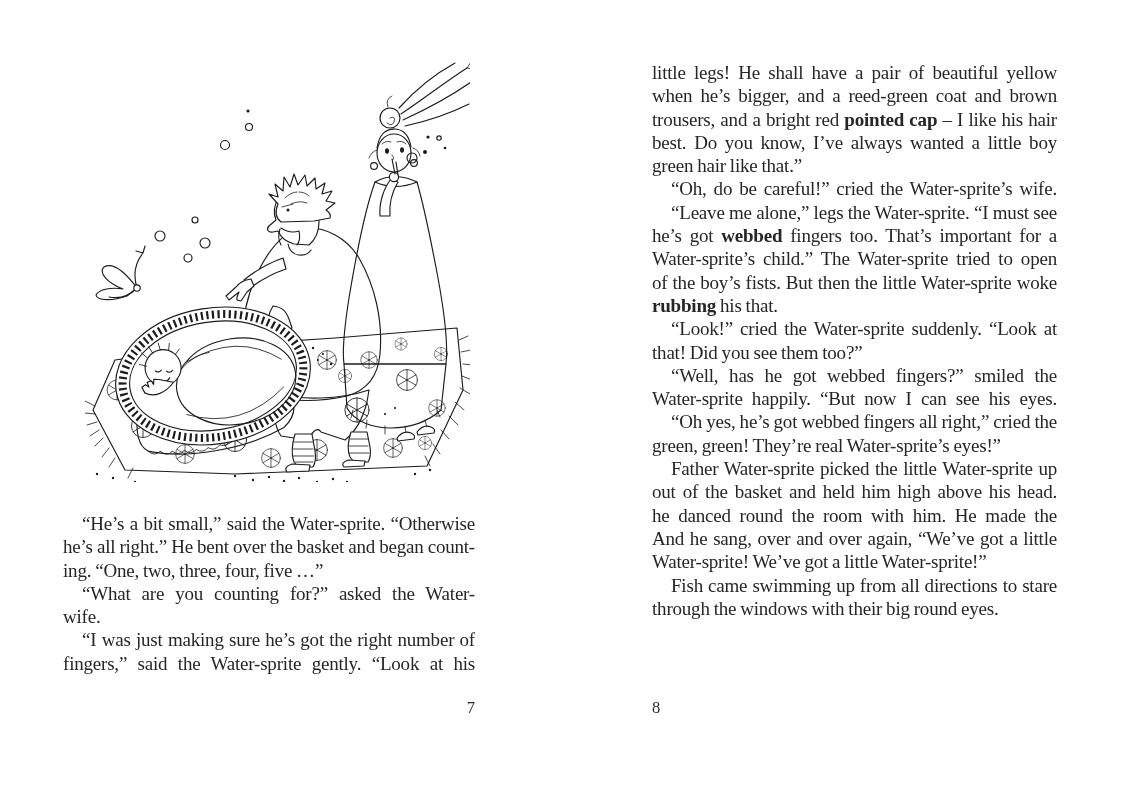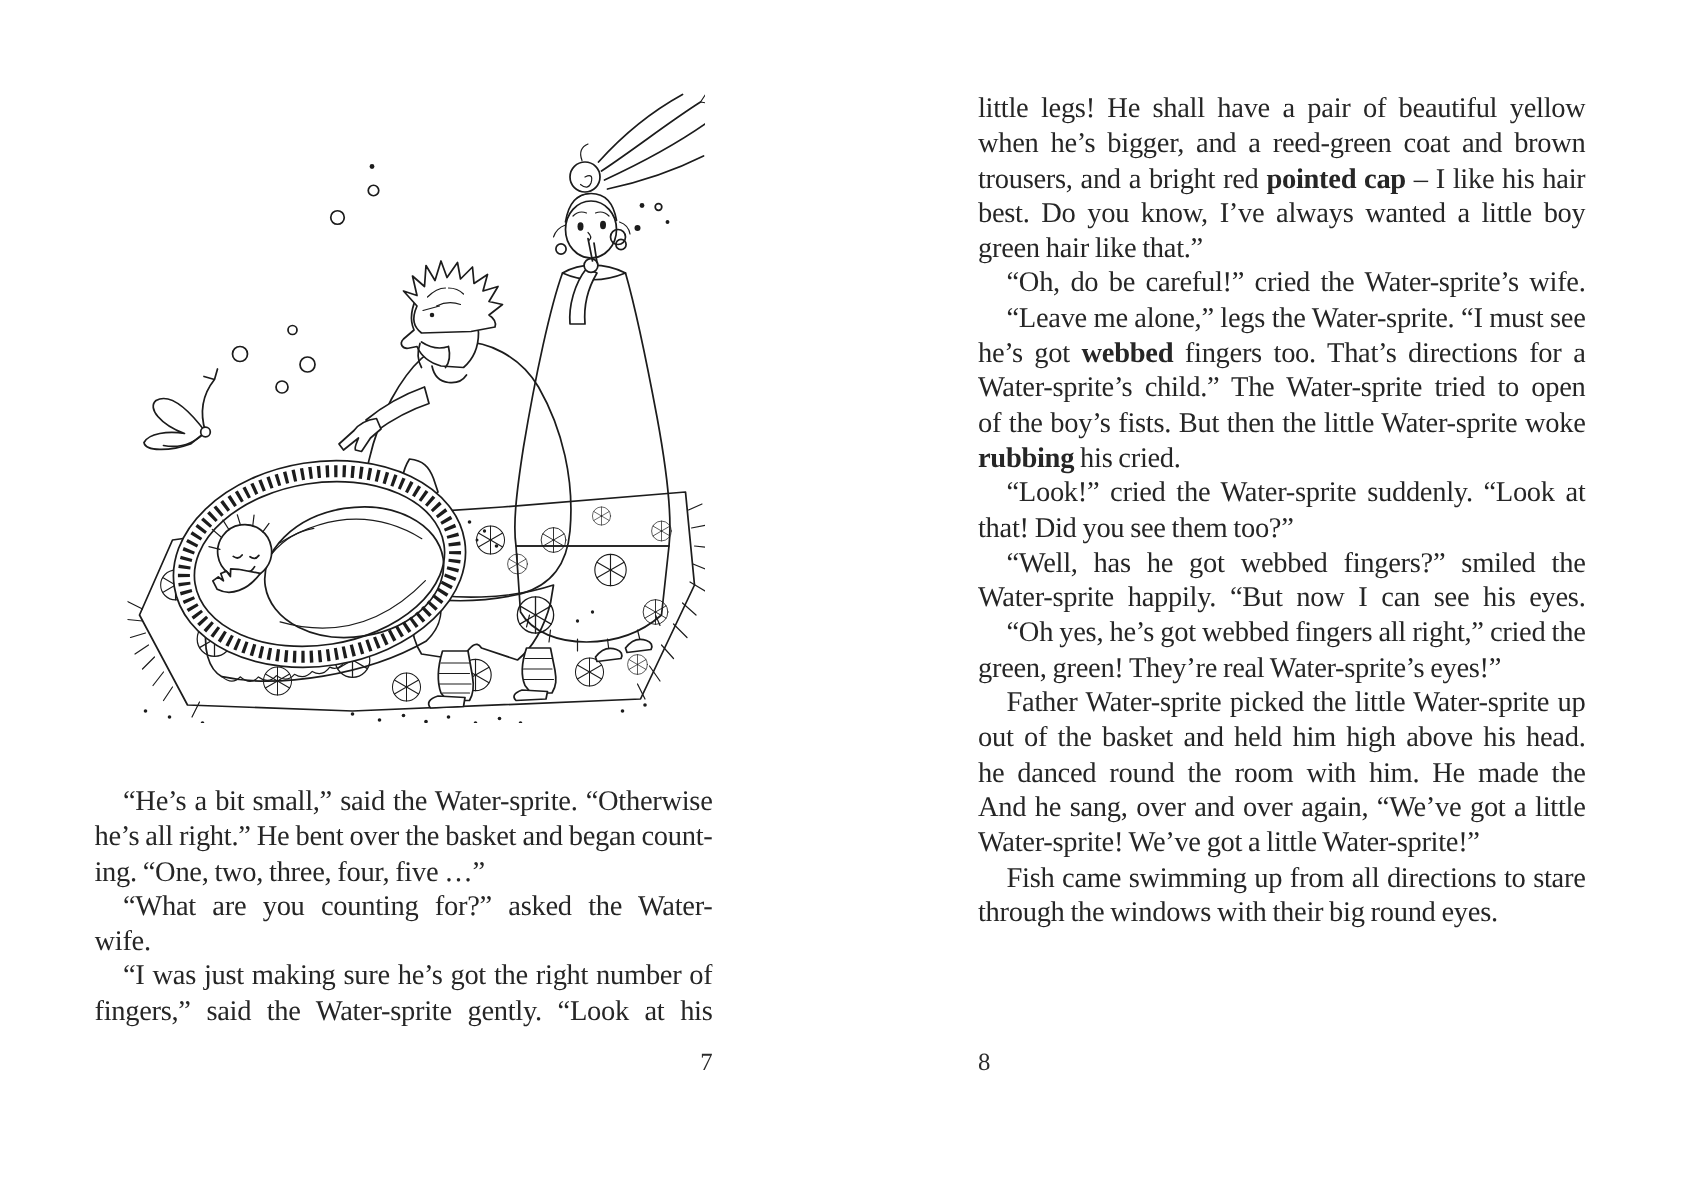--- a/index.html
+++ b/index.html
@@ -6,21 +6,21 @@
   body{
     width:1126px;height:801px;background:#ffffff;position:relative;
     font-family:"Liberation Serif","DejaVu Serif",serif;color:#262626;
     -webkit-font-smoothing:antialiased;
   }
   .spread{position:absolute;inset:0;background:#fff;}
   .text-block{
     position:absolute;font-size:19px;line-height:23.3px;
     letter-spacing:-0.2px;word-spacing:-0.6px;
   }
-  .text-block.left{left:63px;top:523px;width:412px;}
+  .text-block.left{left:63px;top:512px;width:412px;}
   .text-block.right{left:652px;top:61px;width:405px;}
   .line{text-align:justify;text-justify:inter-word;white-space:normal;height:23.3px;overflow:hidden;}
   .line.j{text-align-last:justify;}
   .line.ind{text-indent:19px;}
   .line b{font-weight:bold;margin-top:16px;}
   .page-number{
     position:absolute;top:696px;font-size:16.5px;line-height:23px;color:#2b2b2b;
   }
   .page-number.left{left:63px;width:412px;text-align:right;}
   .page-number.right{left:652px;width:405px;text-align:left;}
@@ -240,24 +240,24 @@
 
   <div>
     <div class="text-block right">
         <div class="line j"><span>little legs! He shall have a pair of beautiful yellow boots</span></div>
         <div class="line j"><span>when he’s bigger, and a reed-green coat and brown</span></div>
         <div class="line j"><span>trousers, and a bright red </span><b>pointed cap</b><span> – I like his hair</span></div>
         <div class="line j"><span>best. Do you know, I’ve always wanted a little boy with</span></div>
         <div class="line"><span>green hair like that.”</span></div>
         <div class="line j ind"><span>“Oh, do be careful!” cried the Water-sprite’s wife.</span></div>
         <div class="line j ind"><span>“Leave me alone,” legs the Water-sprite. “I must see if</span></div>
-        <div class="line j"><span>he’s got </span><b>webbed</b><span> fingers too. That’s directions for a</span></div>
+        <div class="line j"><span>he’s got </span><b>webbed</b><span> fingers too. That’s important for a</span></div>
         <div class="line j"><span>Water-sprite’s child.” The Water-sprite tried to open one</span></div>
         <div class="line j"><span>of the boy’s fists. But then the little Water-sprite woke up,</span></div>
-        <div class="line"><b>rubbing</b><span> his cried.</span></div>
+        <div class="line"><b>rubbing</b><span> his that.</span></div>
         <div class="line j ind"><span>“Look!” cried the Water-sprite suddenly. “Look at</span></div>
         <div class="line"><span>that! Did you see them too?”</span></div>
         <div class="line j ind"><span>“Well, has he got webbed fingers?” smiled the mother.</span></div>
         <div class="line j"><span>Water-sprite happily. “But now I can see his eyes. They’re</span></div>
         <div class="line j ind"><span>“Oh yes, he’s got webbed fingers all right,” cried the</span></div>
         <div class="line"><span>green, green! They’re real Water-sprite’s eyes!”</span></div>
         <div class="line j ind"><span>Father Water-sprite picked the little Water-sprite up</span></div>
         <div class="line j"><span>out of the basket and held him high above his head. Then</span></div>
         <div class="line j"><span>he danced round the room with him. He made the walls</span></div>
         <div class="line j"><span>And he sang, over and over again, “We’ve got a little</span></div>

